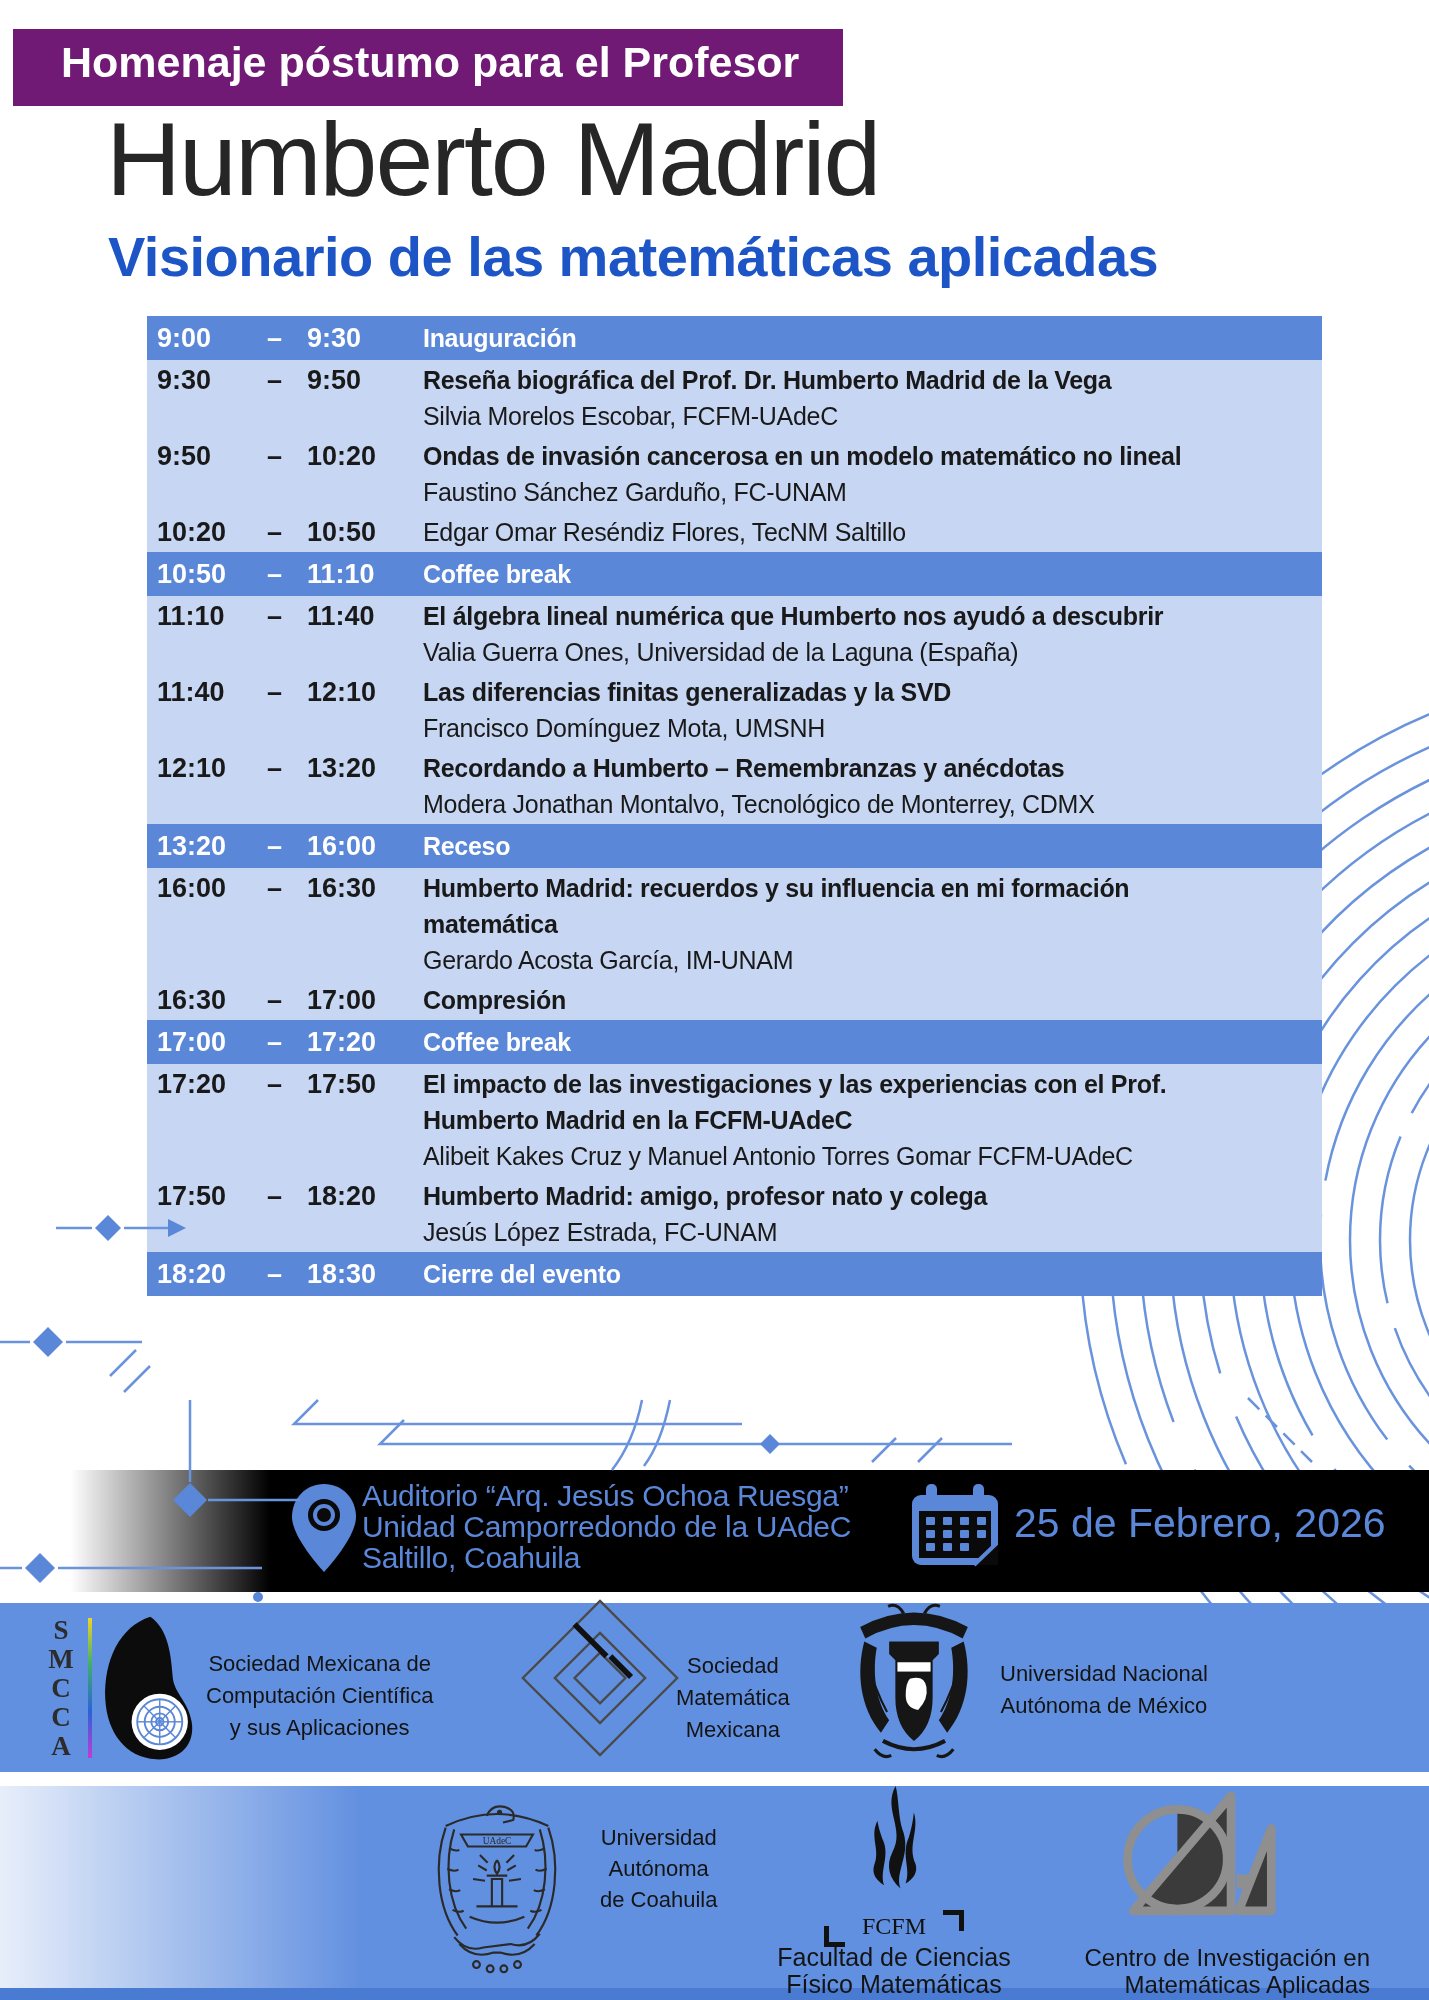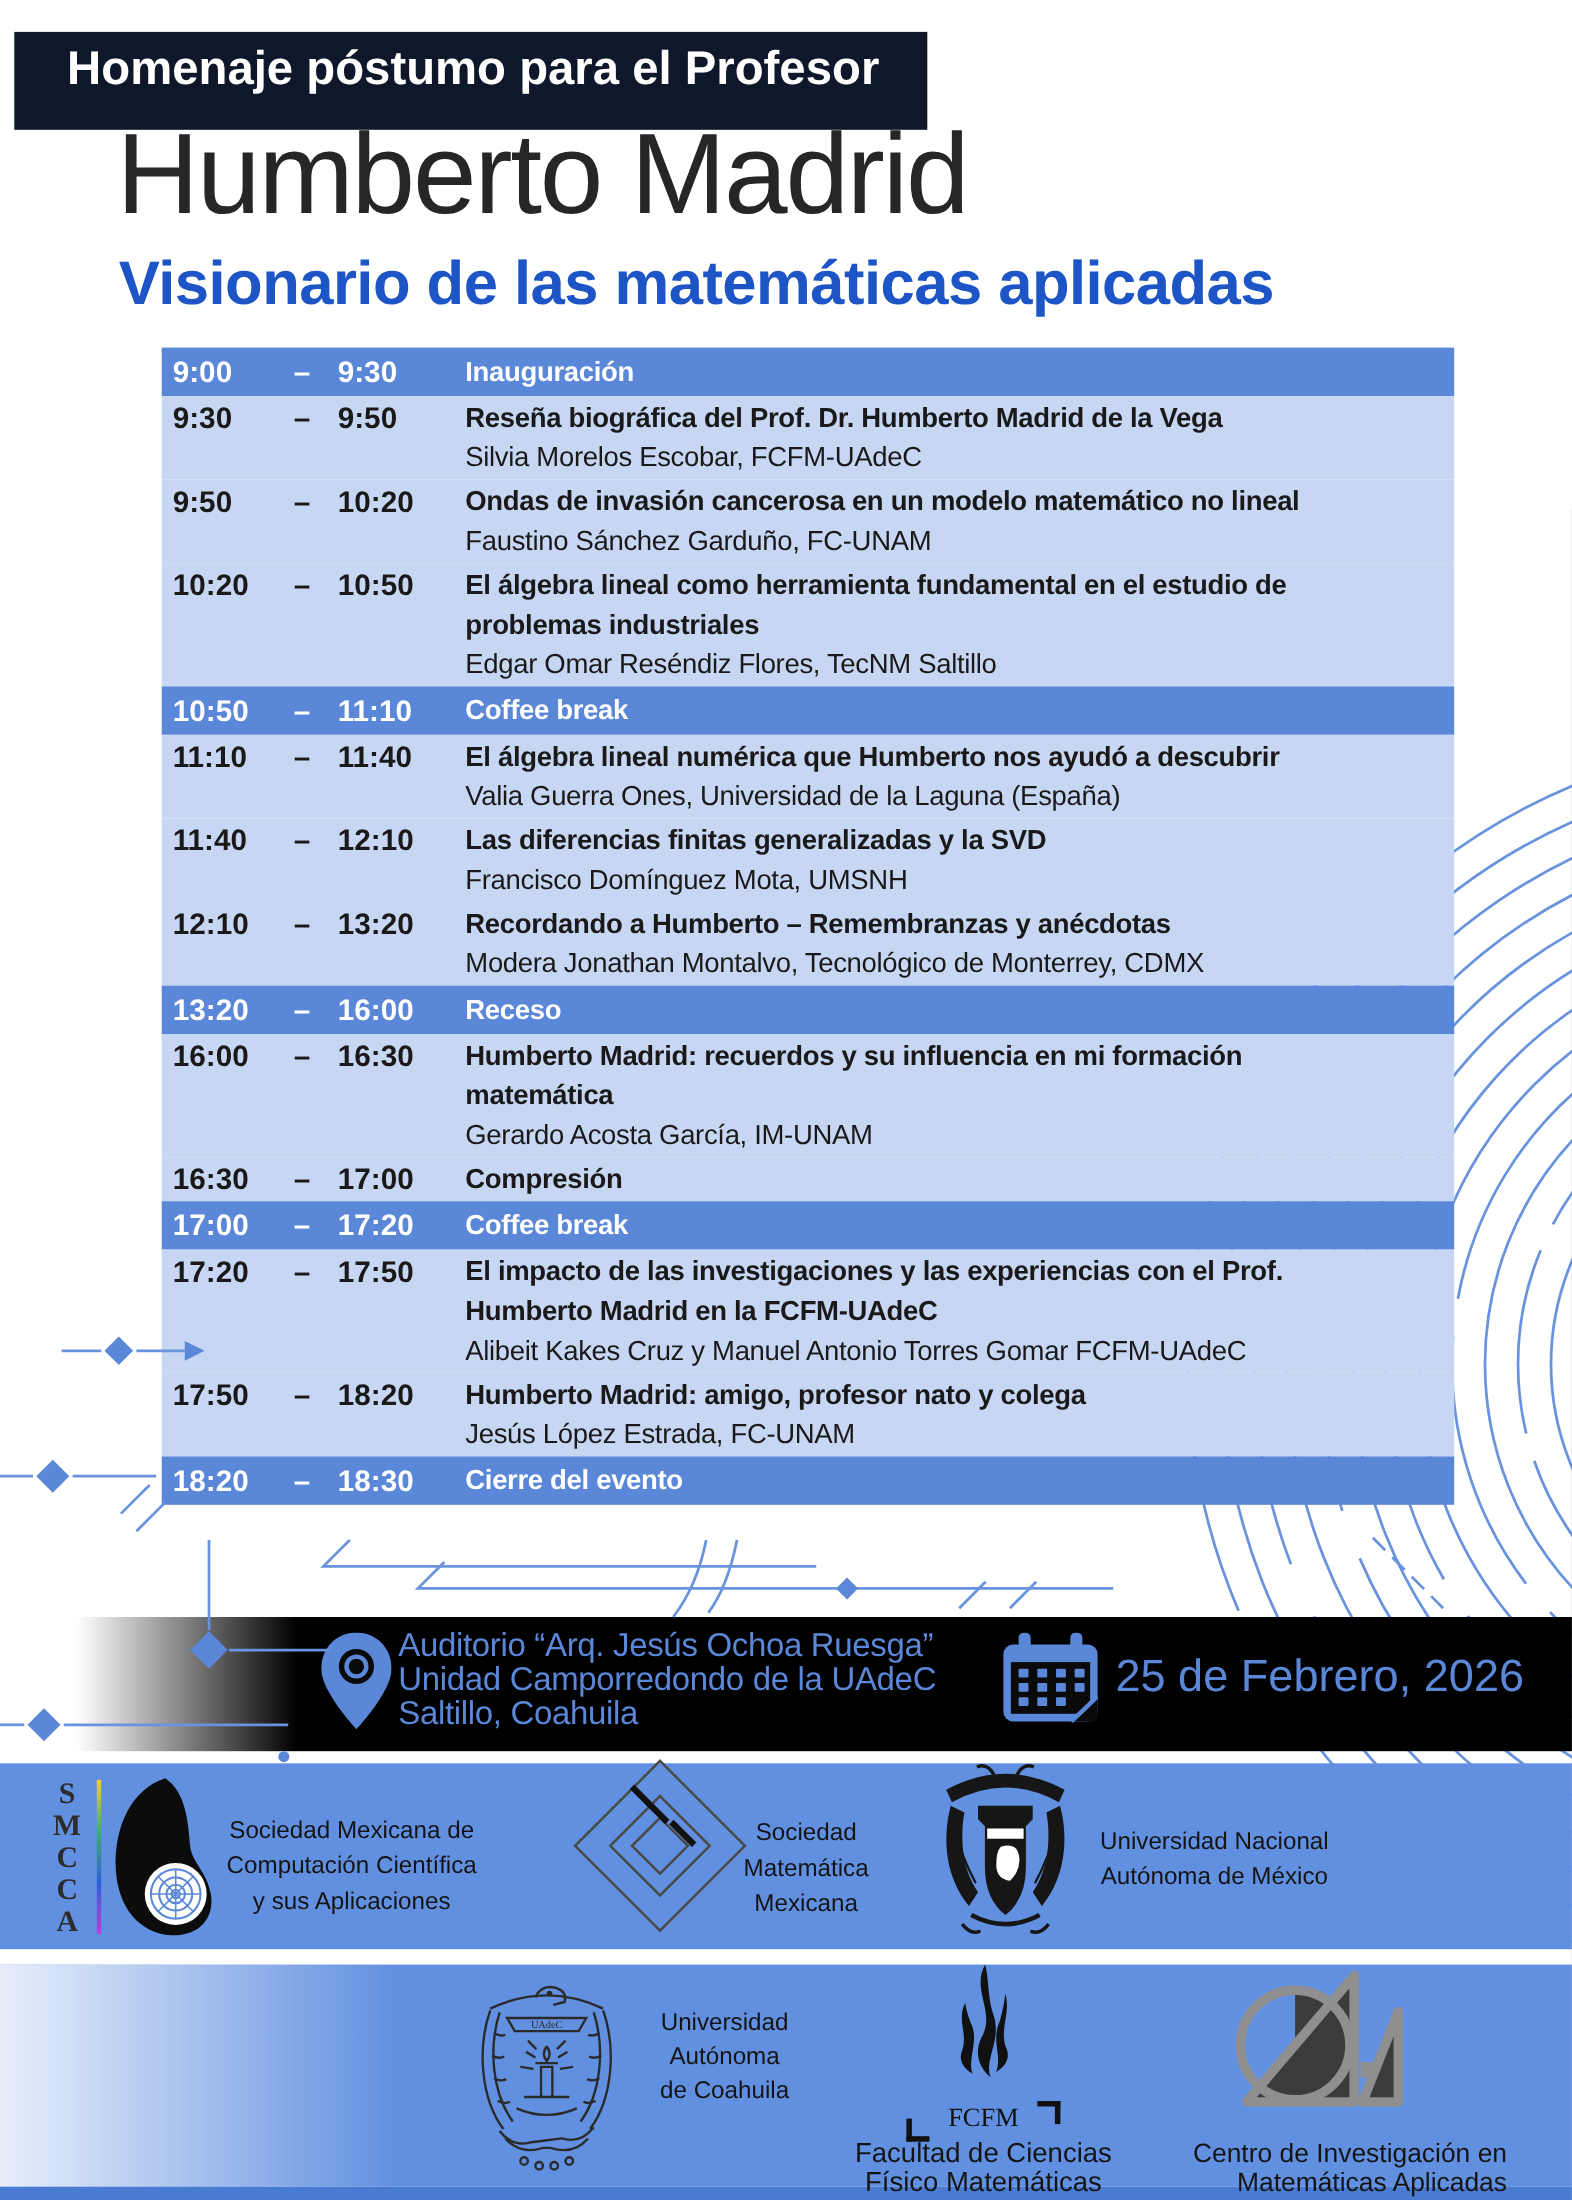--- a/index.html
+++ b/index.html
@@ -6,22 +6,22 @@
   #canvas{
     position:relative; width:1429px; height:2000px; background:#ffffff;
     overflow:hidden; font-family:"Liberation Sans", sans-serif;
   }
   #arcs-layer{position:absolute;left:0;top:0;z-index:0;}
   #circuit-layer{position:absolute;left:0;top:0;z-index:3;pointer-events:none;}
 
   
   .kicker{
     position:absolute; left:13px; top:29px; height:77px; line-height:66px;
-    background:#0f172a; color:#fff; font-weight:700; font-size:43px;
-    padding:0 44px 12px 48px; z-index:1; letter-spacing:0;
+    background:#701a75; color:#fff; font-weight:700; font-size:43px;
+    padding:0 44px 0 48px; z-index:1; letter-spacing:0;
   }
   .title{
     position:absolute; left:106px; top:100px; font-size:104px; font-weight:400;
     color:#262626; letter-spacing:-2px; z-index:1; white-space:pre;
   }
   .subtitle{
     position:absolute; left:108px; top:224px; font-size:56px; font-weight:700;
     color:#1d55c6; z-index:1; white-space:pre; letter-spacing:-0.5px;
   }
 
@@ -168,22 +168,20 @@
       <span class="desc">
           <span class="ttl">Ondas de invasión cancerosa en un modelo matemático no lineal</span>
           <span class="spk">Faustino Sánchez Garduño, FC-UNAM</span>
         </span>
     </div>
     <div class="row talk">
       <span class="t1">10:20</span>
         <span class="dash">–</span>
         <span class="t2">10:50</span>
       <span class="desc">
-          <span class="ttl">El álgebra lineal como herramienta fundamental en el estudio de
-problemas industriales</span>
           <span class="spk">Edgar Omar Reséndiz Flores, TecNM Saltillo</span>
         </span>
     </div>
     <div class="row break">
       <span class="t1">10:50</span>
         <span class="dash">–</span>
         <span class="t2">11:10</span>
       <span class="desc">
           <span class="ttl">Coffee break</span>
         </span>

